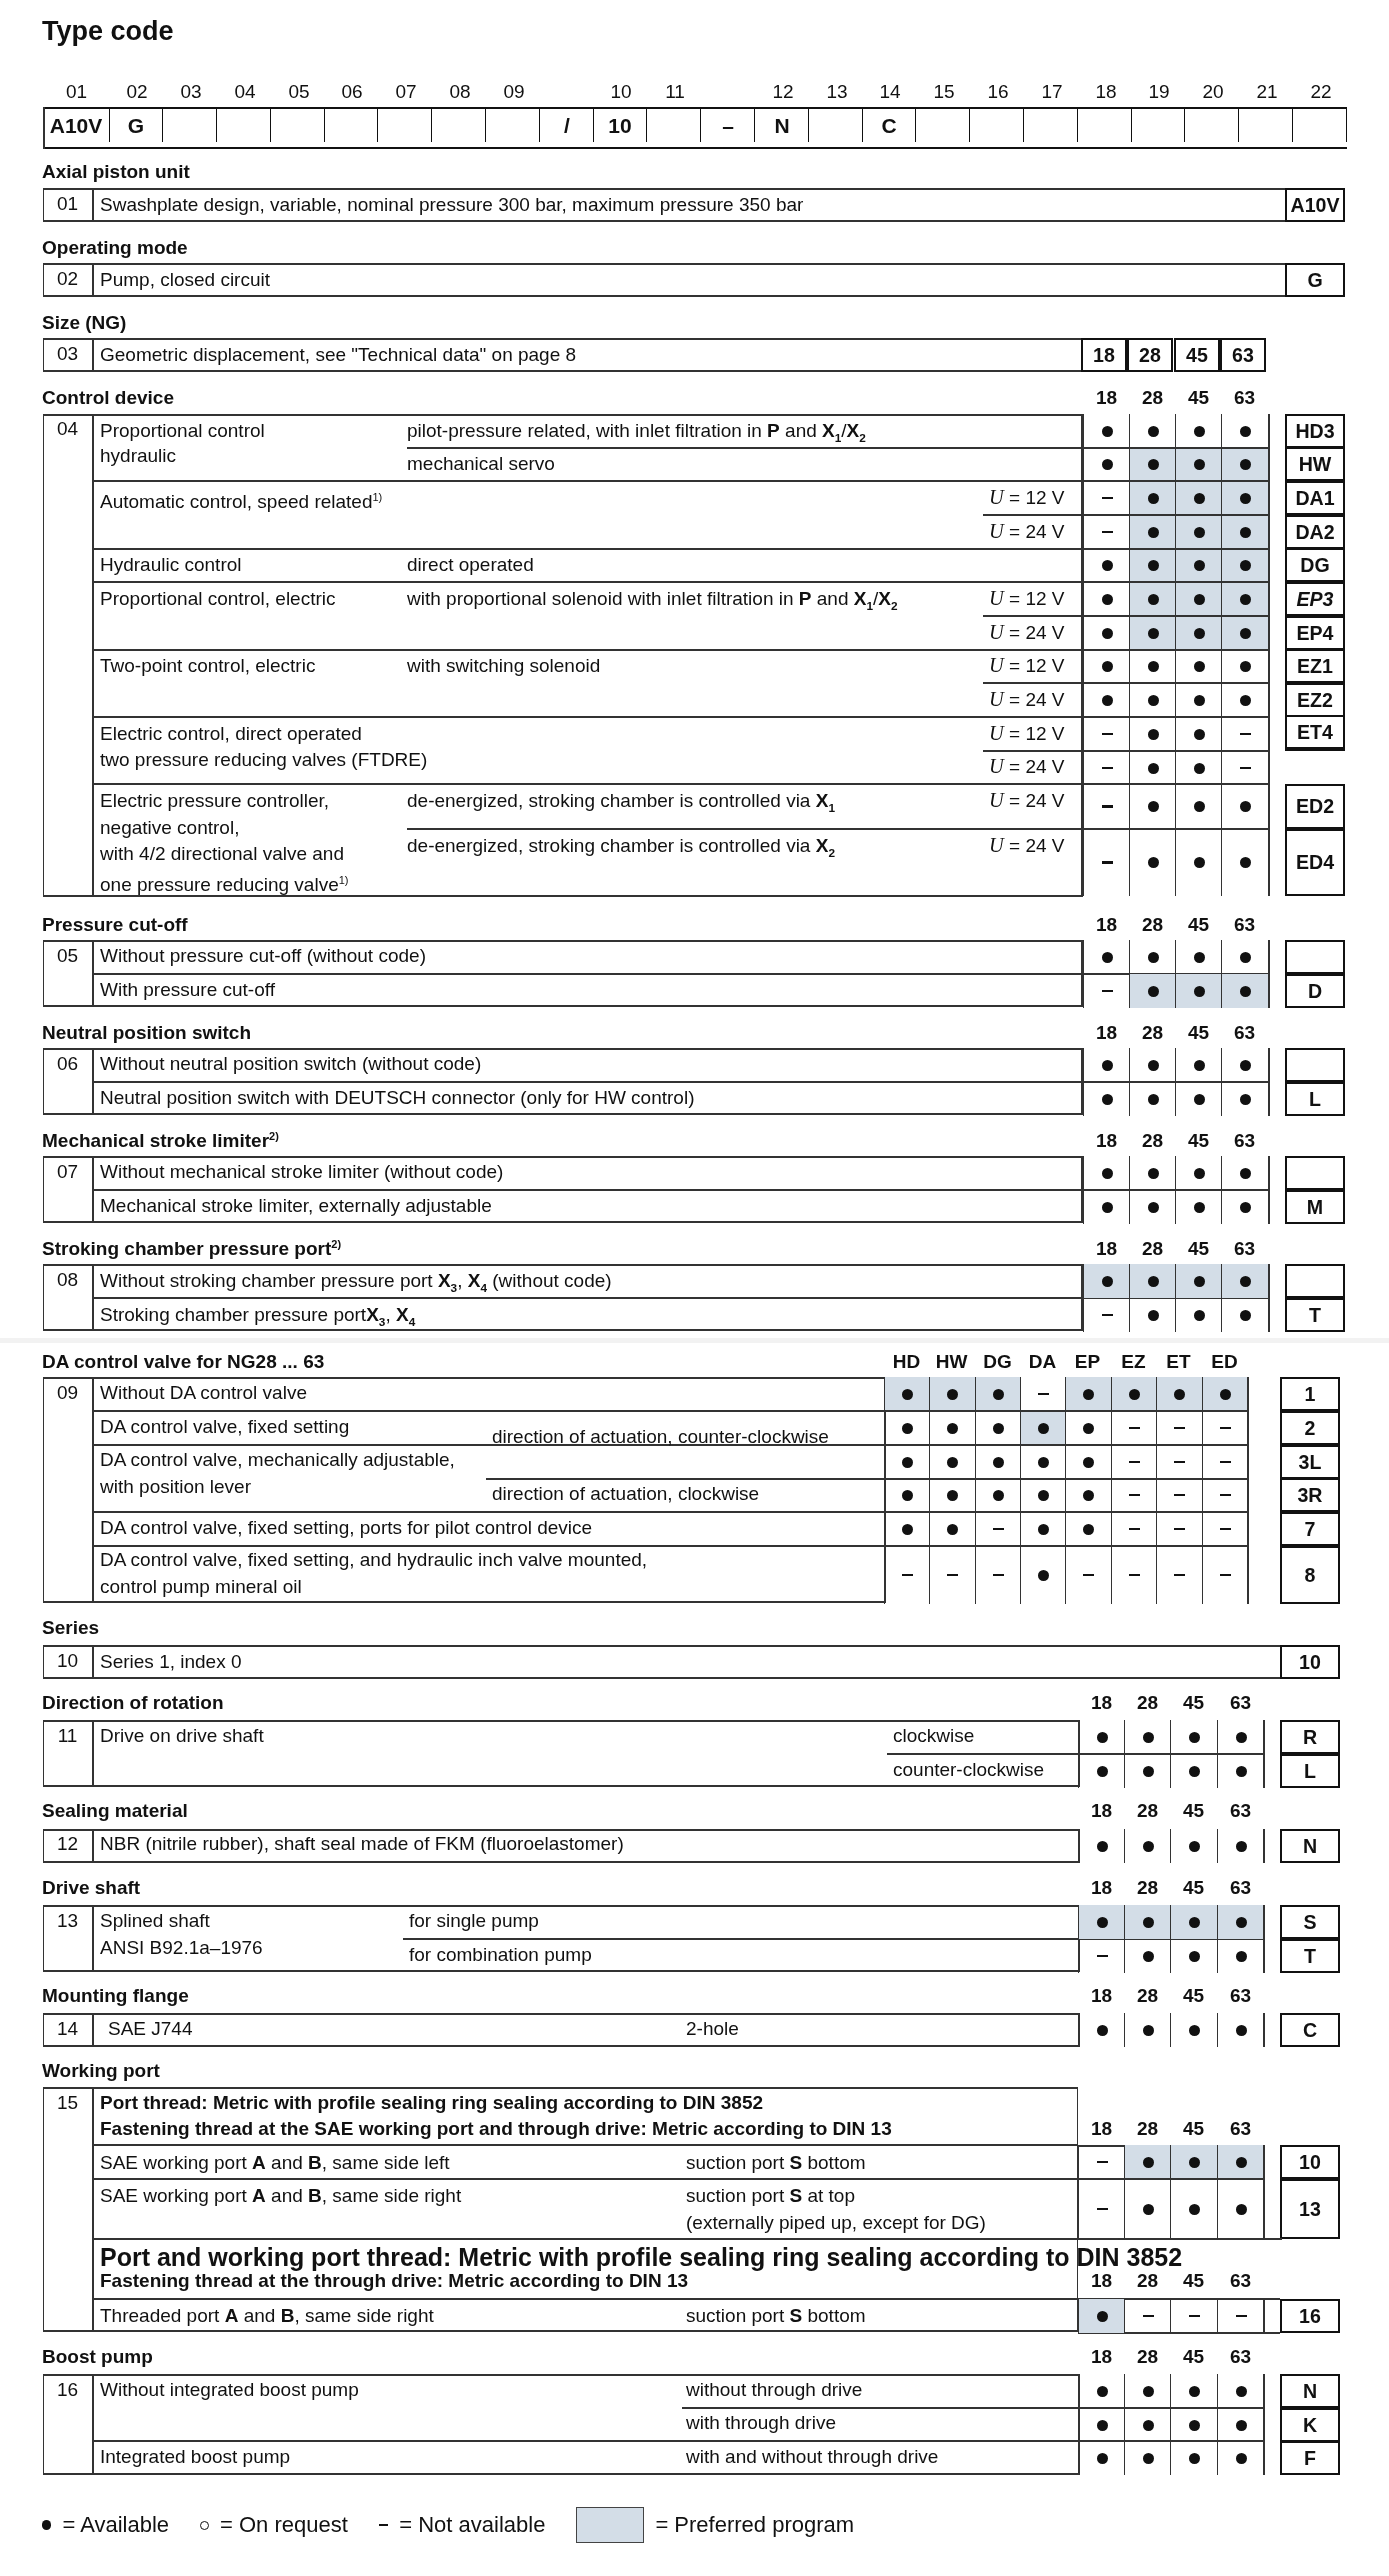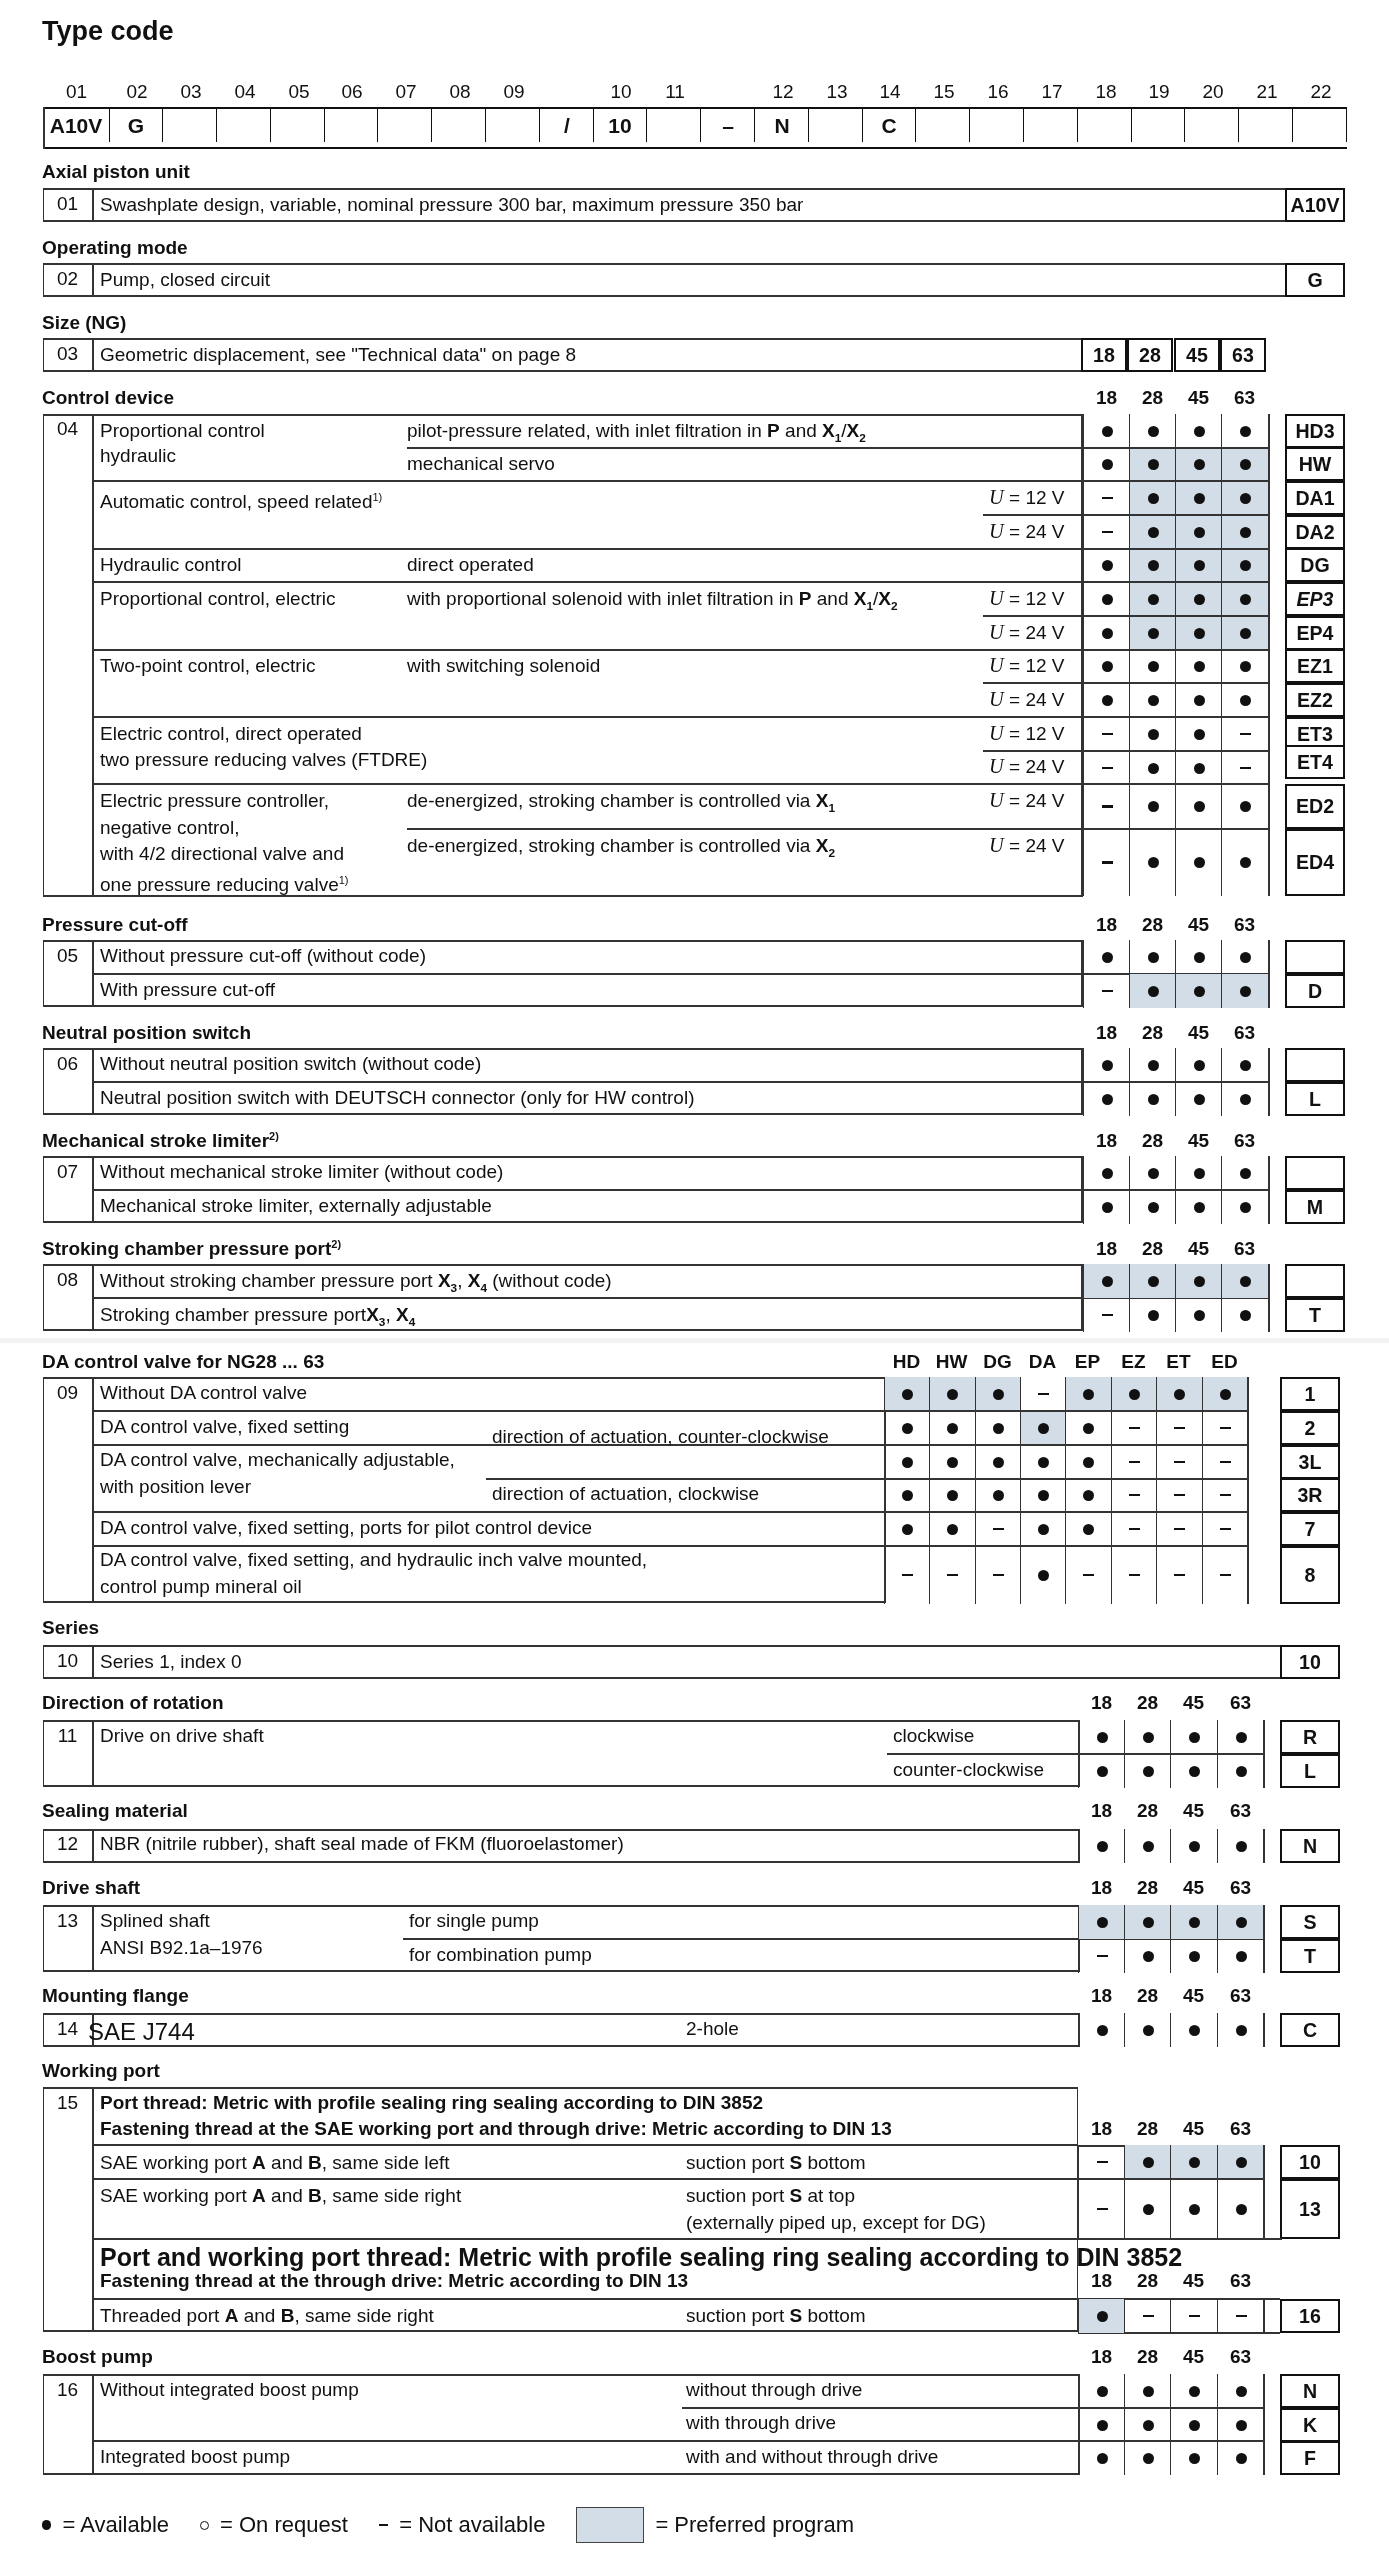--- a/index.html
+++ b/index.html
@@ -280,21 +280,21 @@
     <div class="sz" style="left: 1129px; top: 751px; height: 34px; width: 46px;">
       <span class="dot"></span>
     </div>
     <div class="sz" style="left: 1175px; top: 751px; height: 34px; width: 46px;">
       <span class="dot"></span>
     </div>
     <div class="sz" style="left: 1221px; top: 751px; height: 34px; width: 46px;">
       <span class="dash"></span>
     </div>
     <div class="vline" style="left: 1268px; top: 751px; height: 34px;"></div>
-    <div class="code" style="left: 1285px; top: 715px; height: 34px; box-sizing: border-box; margin-top: 30px;">ET4</div>
+    <div class="code" style="left: 1285px; top: 715px; height: 34px; box-sizing: border-box;">ET4</div>
     <div class="hline" style="left: 1083px; top: 750px; width: 186px;"></div>
     <div class="sz" style="left: 1083px; top: 784px; height: 45px; width: 46px;">
       <span class="dash"></span>
     </div>
     <div class="sz" style="left: 1129px; top: 784px; height: 45px; width: 46px;">
       <span class="dot"></span>
     </div>
     <div class="sz" style="left: 1175px; top: 784px; height: 45px; width: 46px;">
       <span class="dot"></span>
     </div>
@@ -819,21 +819,21 @@
     <div class="abs" style="left: 409px; top: 1944px; font-size: 19px;">for combination pump</div>
     <div class="sec-title" style="top: 1985px;"><span>Mounting flange</span></div>
     <div class="hdr" style="left: 1078px; top: 1985px;">18</div>
     <div class="hdr" style="left: 1124px; top: 1985px;">28</div>
     <div class="hdr" style="left: 1170px; top: 1985px;">45</div>
     <div class="hdr" style="left: 1217px; top: 1985px;">63</div>
     <div class="abs" style="left: 43px; top: 2013px; width: 1035px; height: 34px; border-top: 2.4px solid rgb(51, 51, 51); border-bottom: 2.4px solid rgb(51, 51, 51); border-left: 1.6px solid rgb(51, 51, 51); box-sizing: border-box;"></div>
     <div class="vline" style="left: 92px; top: 2013px; height: 34px;"></div>
     <div class="num" style="left: 43px; top: 2018px;">14</div>
     <div class="vline" style="left: 1078px; top: 2013px; height: 34px;"></div>
-    <div class="abs" style="left: 88px; top: 2018px; font-size: 24px;">SAE J744</div>
+    <div class="abs" style="left: 108px; top: 2018px; font-size: 19px;">SAE J744</div>
     <div class="abs" style="left: 686px; top: 2018px; font-size: 19px;">2-hole</div>
     <div class="sz" style="left: 1078px; top: 2013px; height: 34px; width: 46px;">
       <span class="dot"></span>
     </div>
     <div class="sz" style="left: 1124px; top: 2013px; height: 34px; width: 46px;">
       <span class="dot"></span>
     </div>
     <div class="sz" style="left: 1170px; top: 2013px; height: 34px; width: 46px;">
       <span class="dot"></span>
     </div>

